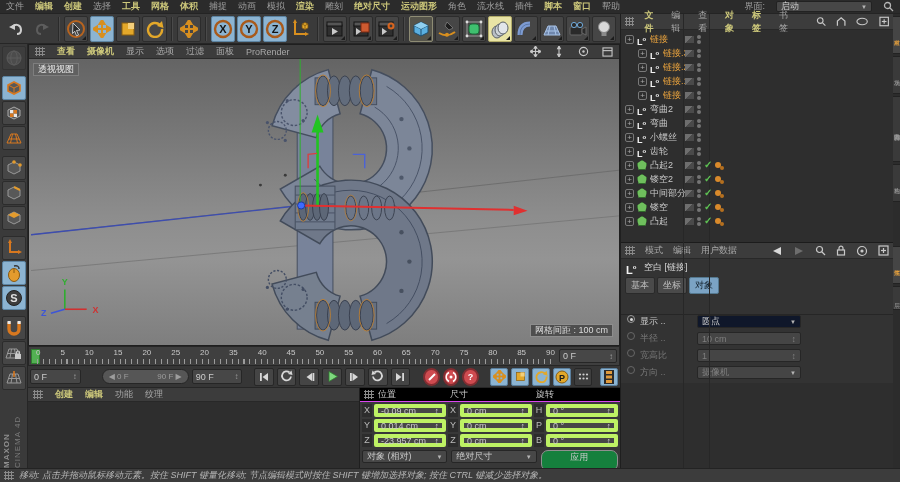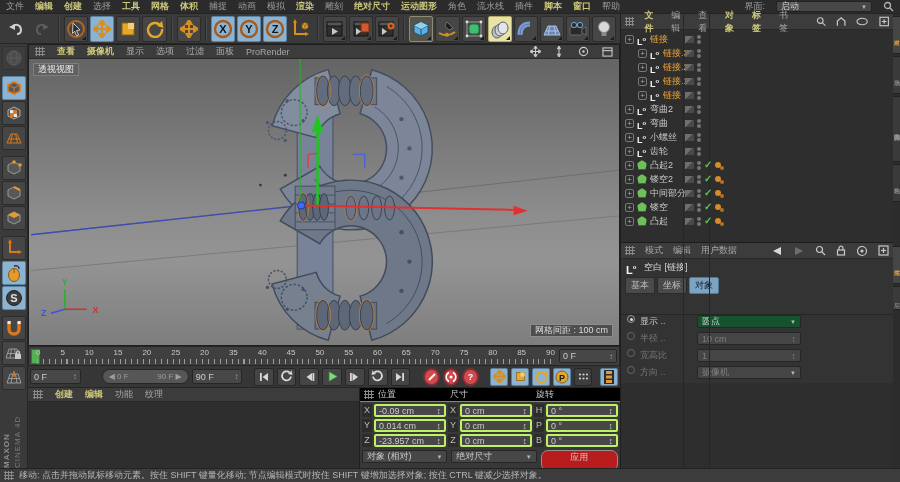--- a/index.html
+++ b/index.html
@@ -65,24 +65,24 @@
 .kb.dark { background:#3e3e3e; border-color:#272727; }
 
 
 #matpanel { position:absolute; left:28px; top:388px; width:332px; height:80px; background:#2e2e2e; border-right:1px solid #1f1f1f; }
 .panel-menu { height:14px; background:#3c3c3c; border-bottom:1px solid #282828; display:flex; align-items:center; gap:12px; padding:0 5px; }
 .panel-menu .mi{ color:#a8a8a8;} .panel-menu .mi.hl{ color:#cdc87b; font-weight:bold;}
 #coords { position:absolute; left:360px; top:388px; width:260px; height:80px; background:#383838; }
 #coords .hdr { height:14px; display:flex; align-items:center; color:#c6c6c6; background:#000000; border-bottom:1px solid #d946ef;}
 .crow { display:flex; align-items:center; margin:2px 2px 0 2px; gap:2px; }
 .axlbl { width:10px; text-align:center; color:#bbb; background:#2c2c2c; height:13px; line-height:13px; }
-.cfld { flex:1; height:13px; background:#474747; border:2px solid #bef264; border-radius:2px; color:#ccc; display:flex; align-items:center; justify-content:space-between; padding:0 3px; }
+.cfld { flex:1; height:13px; background:#474747; border:4px solid #bef264; border-radius:2px; color:#ccc; display:flex; align-items:center; justify-content:space-between; padding:0 3px; }
 .cfoot { display:flex; gap:4px; margin:3px 2px 0 2px; }
 .cdd { flex:1; height:13px; background:#474747; border:1px solid #262626; border-radius:2px; color:#c9c9c9; display:flex; align-items:center; justify-content:space-between; padding:0 4px;}
-.apply { flex:1; height:21px; background:#b91c1c; border:1px solid #8f8f8f; border-radius:7px; color:#ccc; text-align:center; line-height:12px; }
+.apply { flex:1; height:21px; background:#15803d; border:1px solid #8f8f8f; border-radius:7px; color:#ccc; text-align:center; line-height:12px; }
 
 
 #rightpanel { position:absolute; left:620px; top:14px; width:273px; height:454px; background:#2e2e2e; border-left:1px solid #1f1f1f; }
 .om-menu { height:16px; background:#3c3c3c; border-bottom:1px solid #282828; display:flex; align-items:center; gap:10px; padding:0 4px; }
 .om-menu .mi{ color:#a8a8a8;} .om-menu .mi.hl{ color:#cdc87b; font-weight:bold;}
 .om-menu .spacer{flex:1;}
 #tree { height:213px; overflow:hidden; background:#2e2e2e; border-bottom:1px solid #1c1c1c; padding-top:2px;}
 .orow { position:relative; height:14px; display:flex; align-items:center; }
 .tin { display:inline-block; }
 .exp { width:9px; height:9px; border:1px solid #787878; border-radius:2px; color:#aaa; font-size:8px; line-height:7px; text-align:center; margin:0 3px 0 4px; }
@@ -107,30 +107,30 @@
 .am-tabs { display:flex; gap:2px; padding:1px 4px 20px 4px; border-bottom:1px solid #262626;}
 .am-tab { background:#4a4a4a; border:1px solid #2a2a2a; color:#c0c0c0; padding:1px 5px; border-radius:2px; }
 .am-tab.on { background:#7ba3c4; color:#0e1c27; border-color:#54788f; }
 .am-sec { height:13px; background:#414141; color:#dcdcdc; font-weight:bold; padding:1px 6px; border-top:1px solid #4c4c4c; border-bottom:1px solid #2a2a2a;}
 .arow { height:17px; display:flex; align-items:flex-start; padding:0 6px; gap:5px; }
 .radio { width:8px; height:8px; border-radius:50%; border:1px solid #9a9a9a; position:relative;}
 .radio.on::after{ content:""; position:absolute; left:1.5px; top:1.5px; width:3px; height:3px; border-radius:50%; background:#ddd;}
 .radio.off { border-color:#666; }
 .albl { width:52px; color:#c4c4c4; }
 .albl.dim { color:#787878; }
-.afld { width:104px; height:13px; background:#14532d; border:1px solid #262626; border-radius:2px; color:#d5d5d5; display:flex; align-items:center; justify-content:space-between; padding:0 4px;}
+.afld { width:104px; height:13px; background:#0f172a; border:1px solid #262626; border-radius:2px; color:#d5d5d5; display:flex; align-items:center; justify-content:space-between; padding:0 4px;}
 .afld.dim { background:#454545; color:#7e7e7e; }
 
 
 #edgetabs { position:absolute; left:893px; top:14px; width:7px; height:454px; background:#2c2c2c; }
 .etab { position:absolute; left:0; width:7px; background:#3a3a3a; border-top:1px solid #222; border-bottom:1px solid #222; color:#999; writing-mode:vertical-rl; text-orientation:upright; font-size:6px; text-align:center; letter-spacing:0; line-height:7px; overflow:hidden;}
 .etab.on { color:#e8a23d; background:#454545; }
 
 
-#statusbar { position:absolute; left:0; top:468px; width:900px; height:14px; background:#3c3c3c; border-top:1px solid #232323; display:flex; align-items:center; gap:5px; padding:0 4px; color:#b5b5b5; }
+#statusbar { position:absolute; left:0; top:468px; width:900px; height:14px; background:#3c3c3c; border-top:1px solid #232323; display:flex; align-items:center; gap:5px; padding:0 4px; color:#b5b5b5;font-style:italic; }
 .handle { width:10px; height:9px; background:radial-gradient(circle,#8a8a8a 1px,transparent 1.2px); background-size:3px 3px; }
 
 svg { display:block; }
 .mi, .etab, button { cursor:default; }
 </style>
 </head>
 <body>
 
 <div id="root">
 

